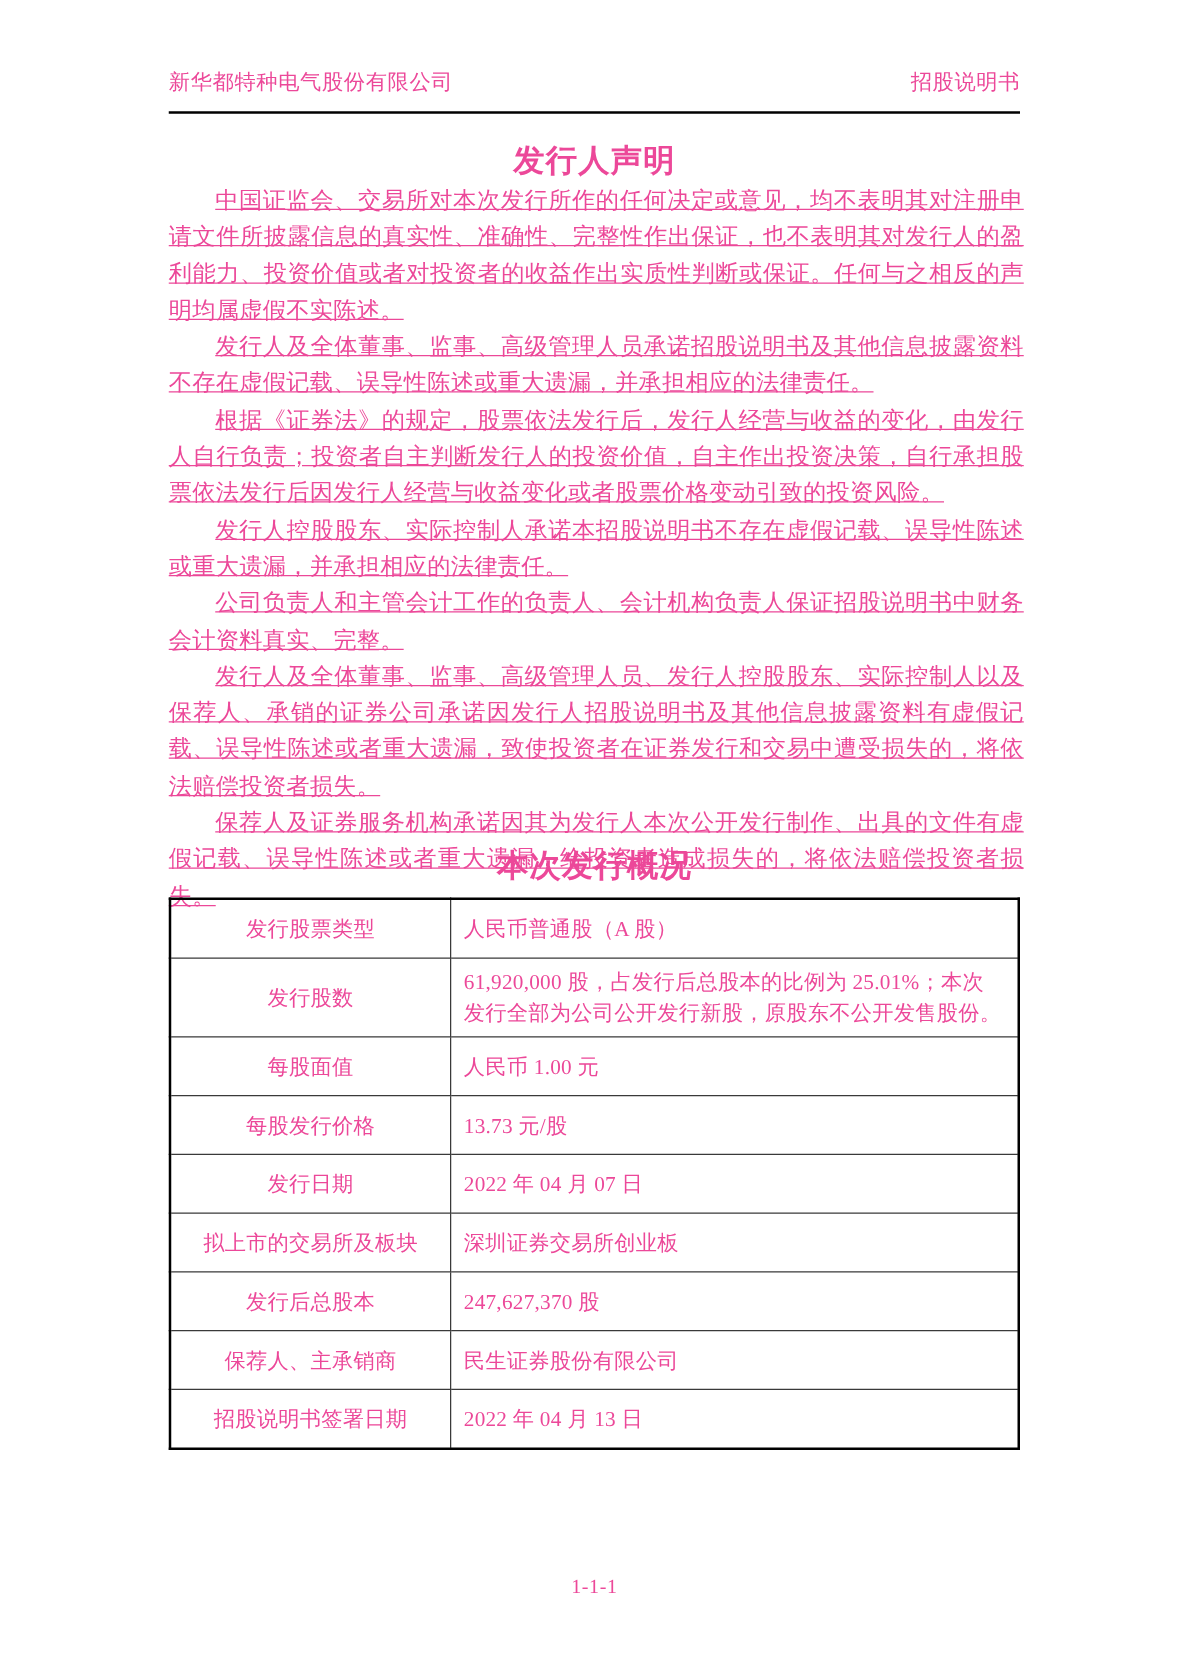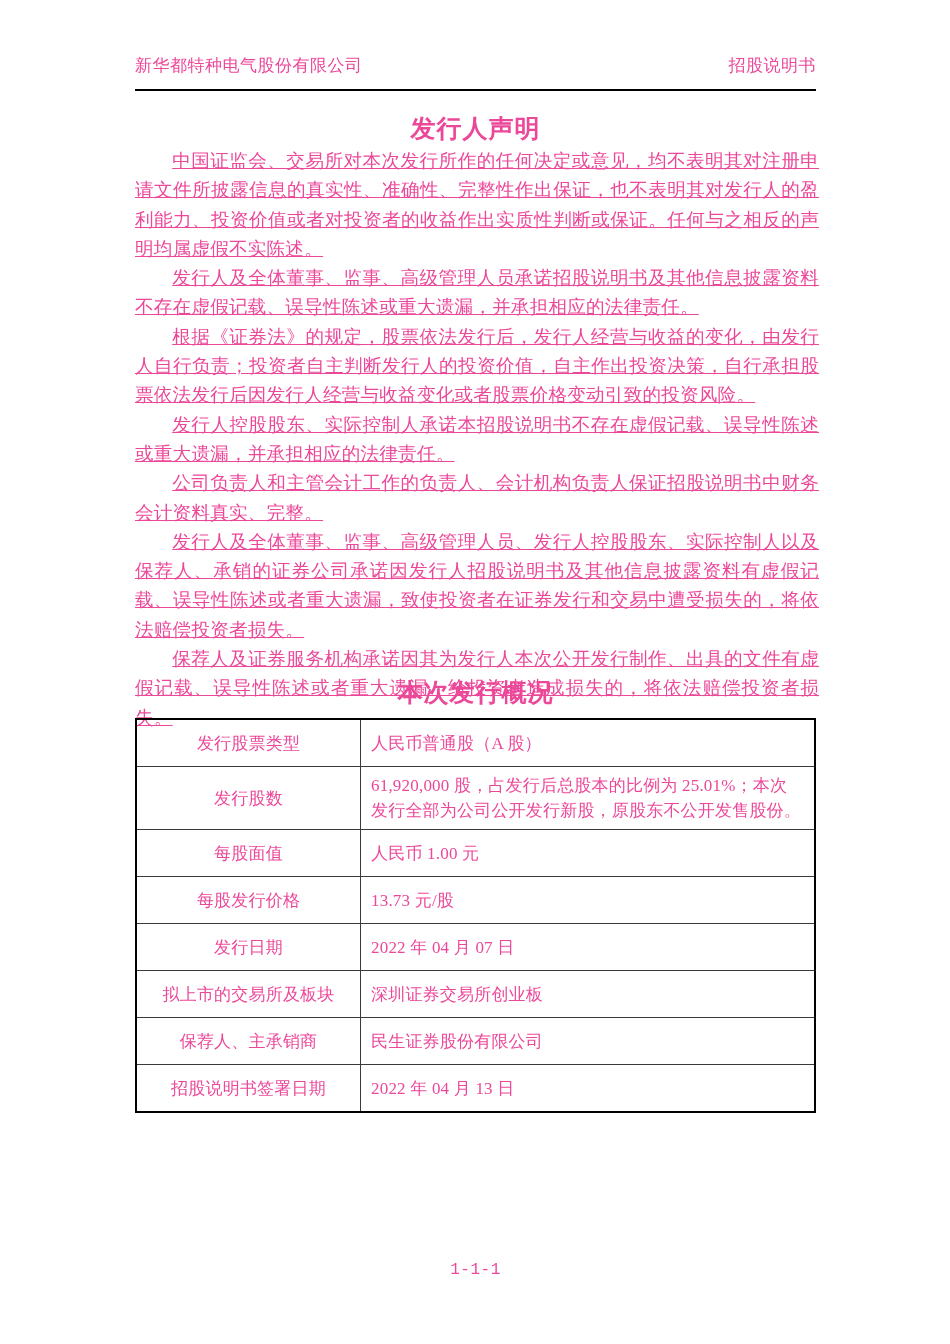--- a/index.html
+++ b/index.html
@@ -109,21 +109,20 @@
 
   
   .page-footer {
     position: absolute;
     left: 135px;
     top: 1261px;
     width: 681px;
     text-align: center;
     font-size: 16px;
     letter-spacing: 0.5px;
-    font-family: Liberation Mono, monospace;
   }
 </style>
 </head>
 <body>
 
 <div class="page">
 
   <div class="page-header">
     <span class="hdr-left">新华都特种电气股份有限公司</span>
     <span class="hdr-right">招股说明书</span>
@@ -165,20 +164,24 @@
         </tr>
         <tr>
           <td class="k">发行日期</td>
           <td class="v">2022 年 04 月 07 日</td>
         </tr>
         <tr>
           <td class="k">拟上市的交易所及板块</td>
           <td class="v">深圳证券交易所创业板</td>
         </tr>
         <tr>
+          <td class="k">发行后总股本</td>
+          <td class="v">247,627,370 股</td>
+        </tr>
+        <tr>
           <td class="k">保荐人、主承销商</td>
           <td class="v">民生证券股份有限公司</td>
         </tr>
         <tr>
           <td class="k">招股说明书签署日期</td>
           <td class="v">2022 年 04 月 13 日</td>
         </tr>
       </tbody>
     </table>
   </div>

